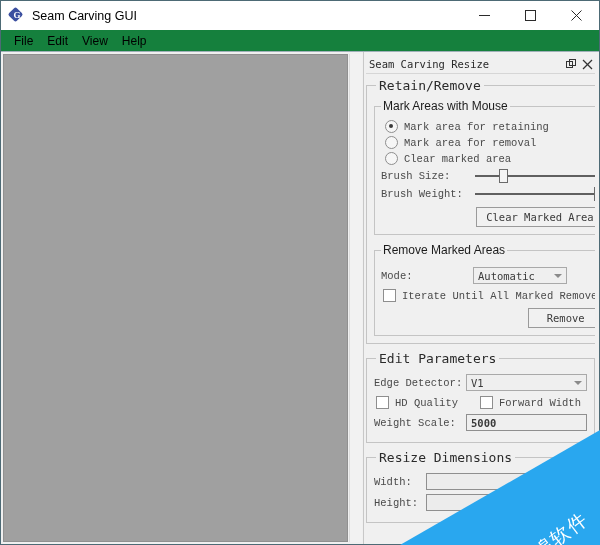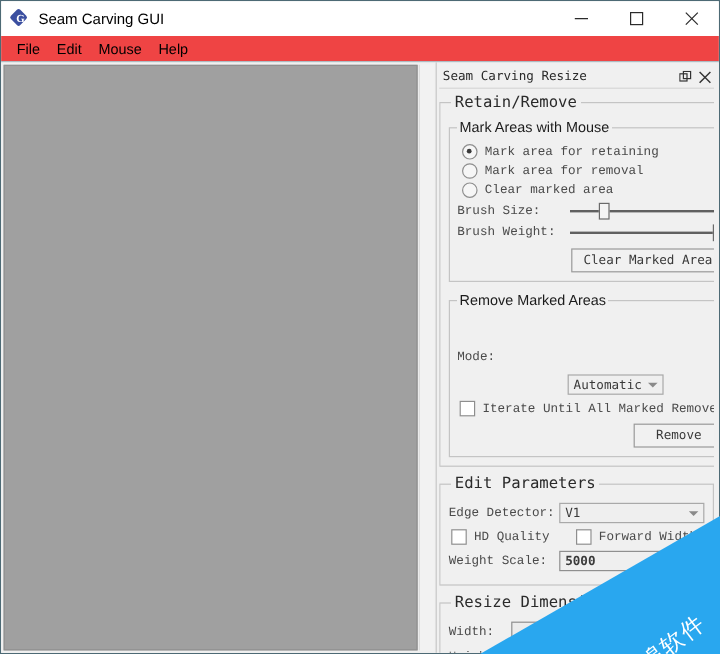--- a/index.html
+++ b/index.html
@@ -74,21 +74,21 @@
     align-items: center;
     justify-content: center;
     flex: 0 0 auto;
     color: #2b2b2b;
   }
   .win-btn svg { display: block; }
 
   
   #menu-bar {
     height: 21px;
-    background: #ef4444;
+    background: #15803d;
     display: flex;
     align-items: center;
     padding-left: 6px;
     flex: 0 0 auto;
   }
   .menu-item {
     padding: 2px 7px;
     font-size: 12px;
     color: #000000;
     white-space: nowrap;
@@ -382,21 +382,21 @@
       <svg width="13" height="13" viewBox="0 0 13 13">
           <line x1="1.5" y1="1.5" x2="11.5" y2="11.5" stroke="#2b2b2b" stroke-width="1"></line>
           <line x1="11.5" y1="1.5" x2="1.5" y2="11.5" stroke="#2b2b2b" stroke-width="1"></line>
         </svg>
     </div>
   </div>
 
   <div id="menu-bar">
     <div class="menu-item">File</div>
     <div class="menu-item">Edit</div>
-    <div class="menu-item">Mouse</div>
+    <div class="menu-item">View</div>
     <div class="menu-item">Help</div>
   </div>
 
   <div id="work-area">
 
     <div id="canvas-pane">
       <div id="image-canvas"></div>
       <div id="canvas-vscroll"></div>
     </div>
 
@@ -458,21 +458,21 @@
             <div class="btn-row">
               <button class="btn">Clear Marked Area</button>
             </div>
           </fieldset>
 
           <fieldset class="inner" style="margin-top:8px;">
             <legend>Remove Marked Areas</legend>
 
             <div class="row" style="margin-top:6px;">
               <span class="ctl-label lbl-fixed">Mode:</span>
-              <span class="combo" style="width:80px;margin-top:45px;">
+              <span class="combo" style="width:94px;">
                 <span class="combo-value">Automatic</span>
                 <span class="combo-arrow">
                     <i></i>
                   </span>
               </span>
             </div>
 
             <div class="checks-row">
               <span class="check-mark"></span>
               <span class="ctl-label">Iterate Until All Marked Removed</span>

